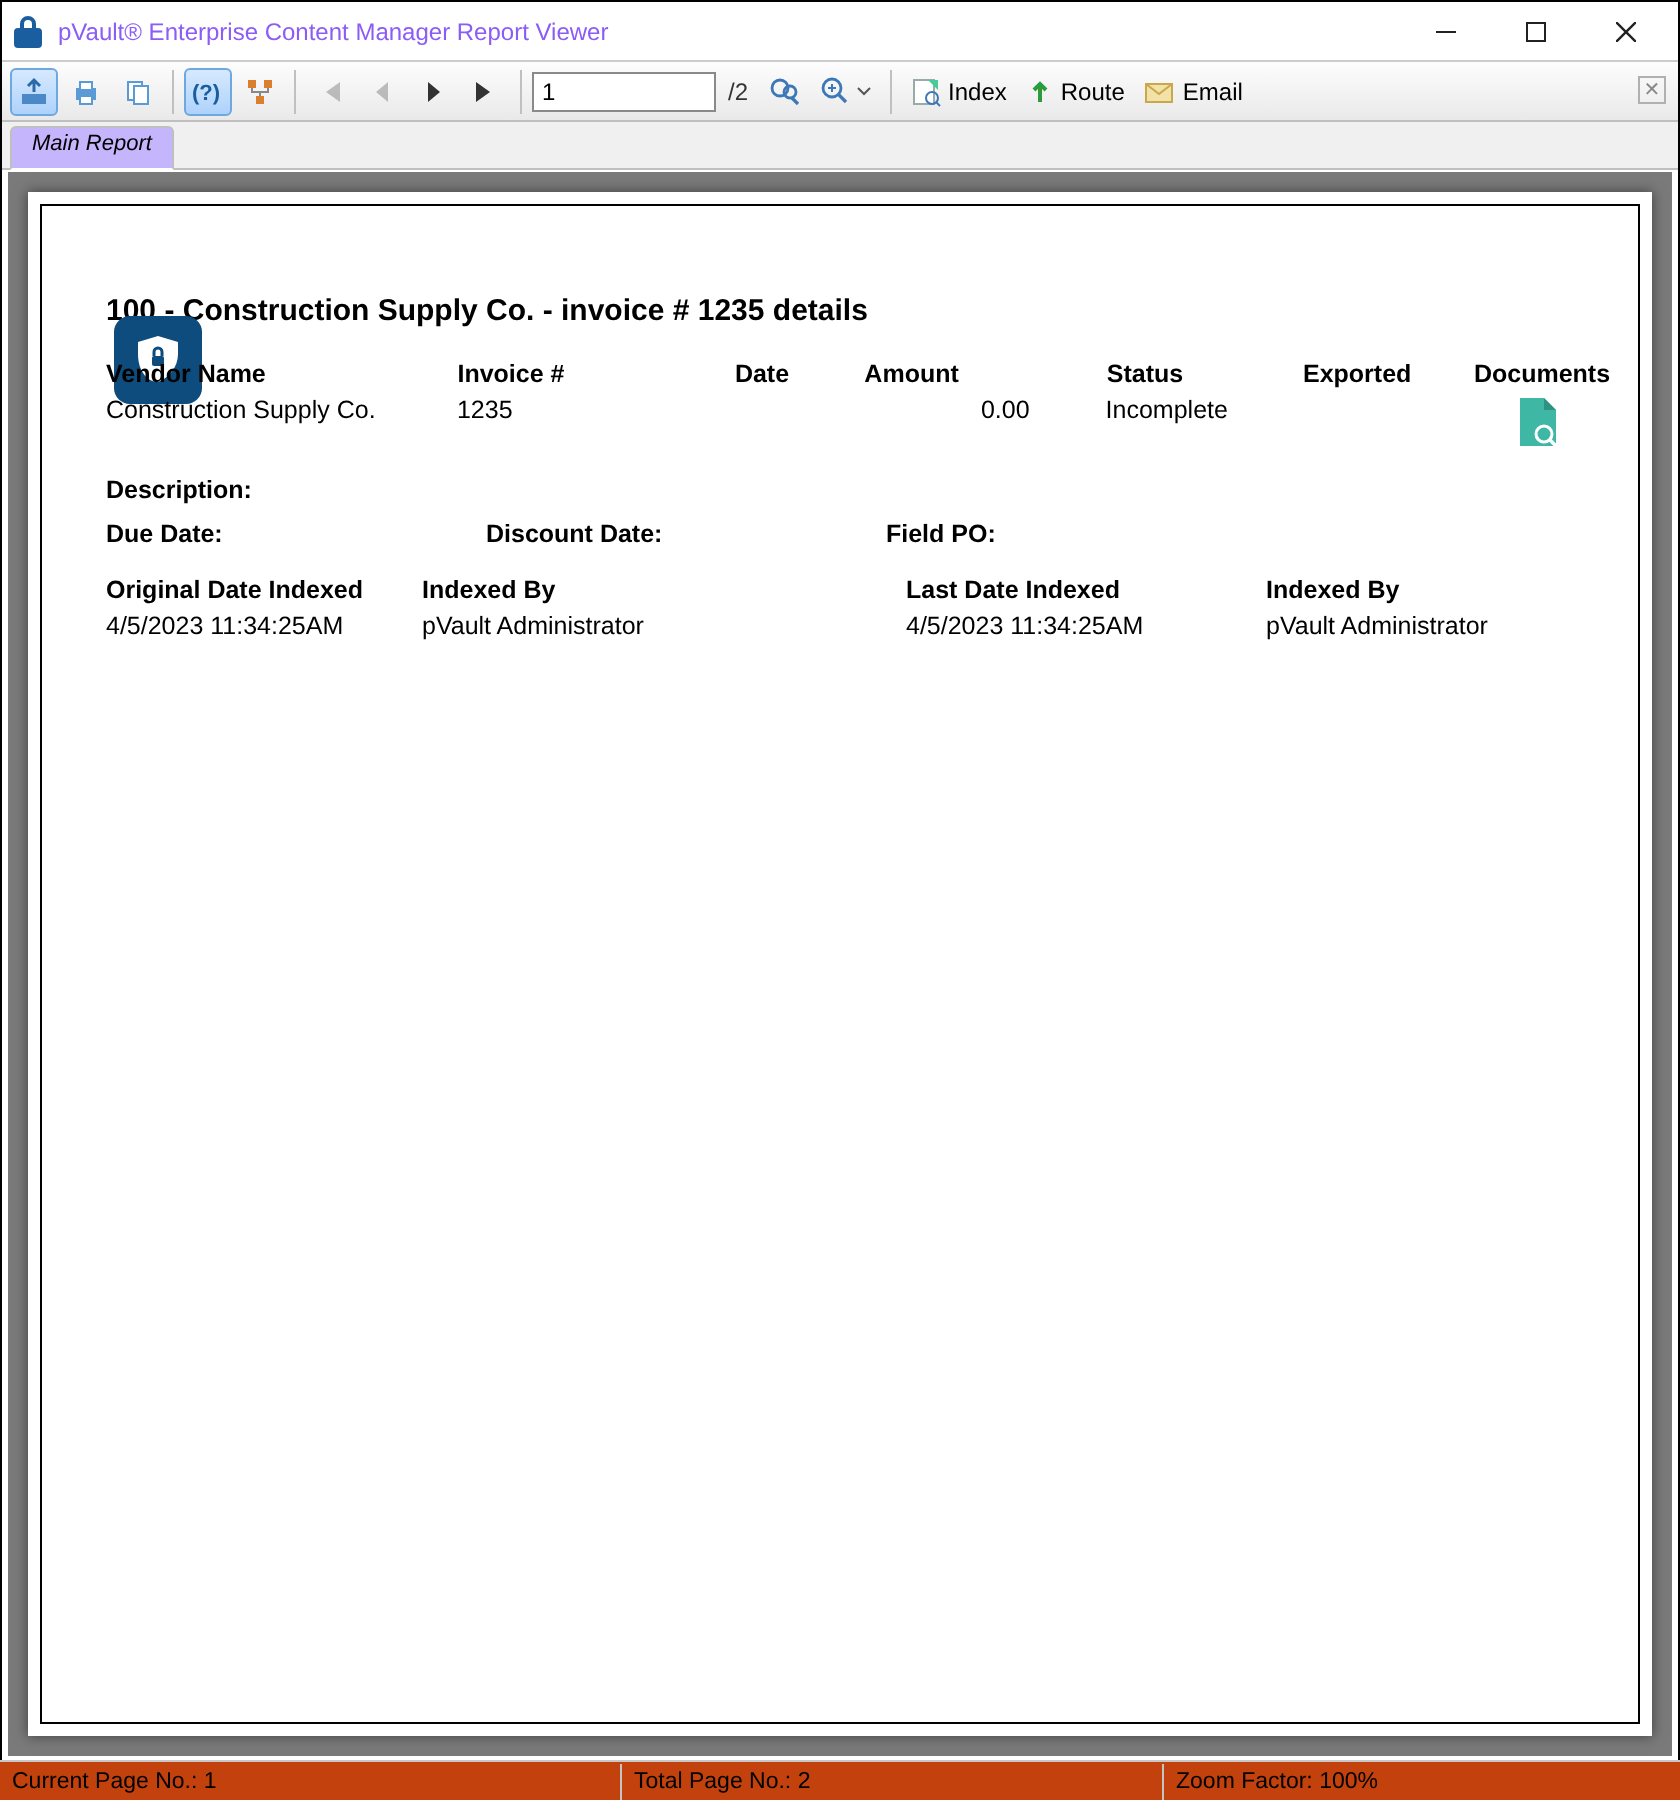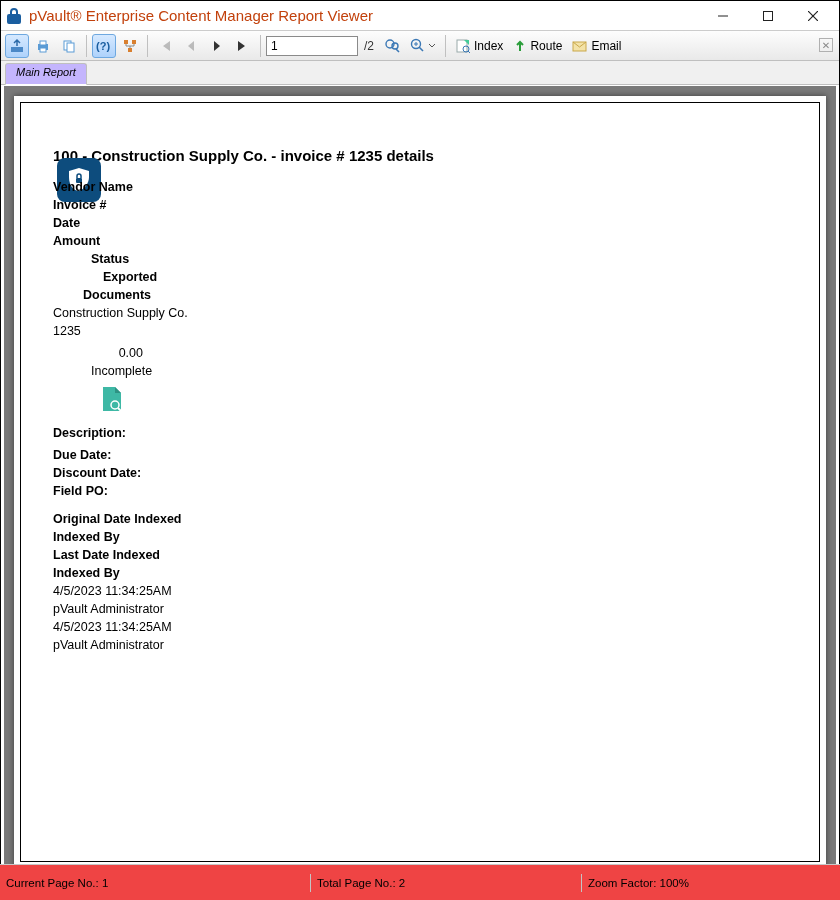--- a/index.html
+++ b/index.html
@@ -1,21 +1,21 @@
 <!DOCTYPE html>
 <html><head>
 <meta charset="utf-8">
 <style>
 * { box-sizing: border-box; margin: 0; padding: 0; }
 body { font-family: "Segoe UI", Tahoma, sans-serif; font-size: 12px; background: #fff; width: 840px; height: 900px; overflow: hidden; border: 1px solid #000; }
 
 
 .titlebar { height: 30px; background: #fff; display: flex; align-items: center; padding: 0 4px; border-bottom: 1px solid #ccc; }
 .titlebar .app-icon { width: 18px; height: 18px; margin-right: 6px; display: flex; align-items: center; justify-content: center; }
-.titlebar .title { flex: 1; font-size: 15px; color: #c2410c; }
+.titlebar .title { flex: 1; font-size: 12px; color: #8b5cf6; }
 .titlebar .win-controls { display: flex; gap: 0; }
 .titlebar .win-btn { width: 45px; height: 28px; display: flex; align-items: center; justify-content: center; font-size: 12px; color: #222; }
 
 
 .toolbar { height: 30px; background: linear-gradient(#fdfdfd,#e9e9e9); border-bottom: 1px solid #bfbfbf; display: flex; align-items: center; padding: 2px 4px; gap: 2px; position: relative; }
 .tbtn { width: 24px; height: 24px; display: flex; align-items: center; justify-content: center; border: 1px solid transparent; border-radius: 3px; color: #333; }
 .tbtn.active { background: linear-gradient(#d6e9ff,#aed2fb); border: 1px solid #6ea8e0; }
 .tbtn.disabled svg { opacity: 0.35; }
 .tsep { width: 1px; height: 22px; background: #c0c0c0; margin: 0 3px; }
 .page-input { width: 92px; height: 20px; border: 1px solid #8a8a8a; background: #fff; padding: 1px 4px; font-size: 12px; }
@@ -29,26 +29,26 @@
 
 .viewer { position: absolute; top: 86px; bottom: 22px; left: 4px; right: 4px; background: #7a7a7a; padding: 10px; overflow: hidden; }
 .page-shadow { width: 100%; height: 100%; background: #fff; box-shadow: 0 0 6px rgba(0,0,0,.5); padding: 6px; }
 .page-inner { width: 100%; height: 100%; border: 1px solid #000; padding: 44px 22px 10px 22px; position: relative; overflow: hidden; }
 
 .report-logo { position: absolute; top: 55px; left: 36px; width: 44px; height: 44px; background: #0d4c7d; border-radius: 8px; display: flex; align-items: center; justify-content: center; }
 .report-title { text-align: center; font-family: "Segoe UI", sans-serif; font-weight: 800; font-size: 27px; letter-spacing: -0.3px; margin-top: 10px; }
 .section-head { font-weight: 700; font-size: 15px; margin-left: 10px; }
 
 .grid { position: relative; margin-top: 14px; font-size: 12.5px; }
-.row { display: flex; flex-direction: column; }
+.row { display: flex; }
 .cell { padding: 2px 0; }
 .hdr { font-weight: 700; }
 
 
-.statusbar { position: absolute; bottom: 0; left: 0; right: 0; height: 36px; background: #ef4444; border-top: 1px solid #c8c8c8; display: flex; align-items: center; font-size: 11.5px; }
+.statusbar { position: absolute; bottom: 0; left: 0; right: 0; height: 20px; background: #c2410c; border-top: 1px solid #c8c8c8; display: flex; align-items: center; font-size: 11.5px; }
 .statusbar .cell-s { padding: 0 6px; }
 .statusbar .sep-s { width: 1px; height: 18px; background: #c4c4c4; }
 
 
 .tb-close { position: absolute; right: 6px; top: 7px; width: 14px; height: 14px; border: 1px solid #b0b0b0; display:flex; align-items:center; justify-content:center; font-size: 10px; color:#888; }
 
 svg { display:block; }
 </style>
 </head>
 <body>

